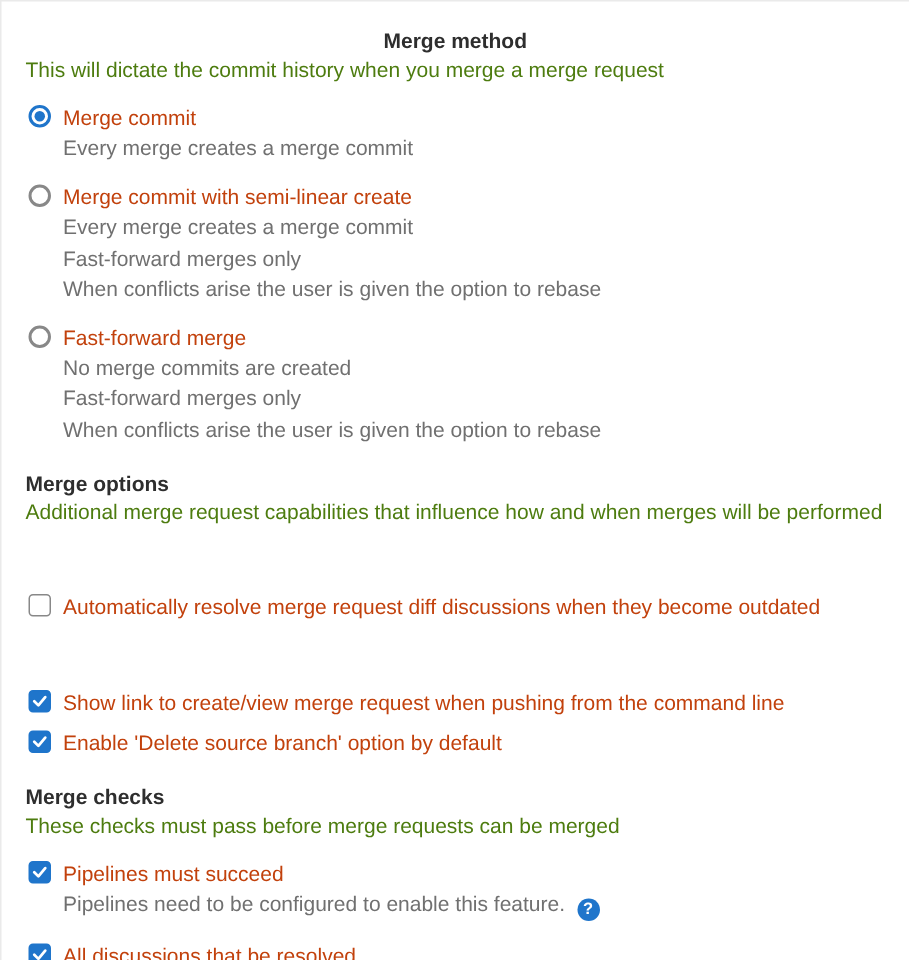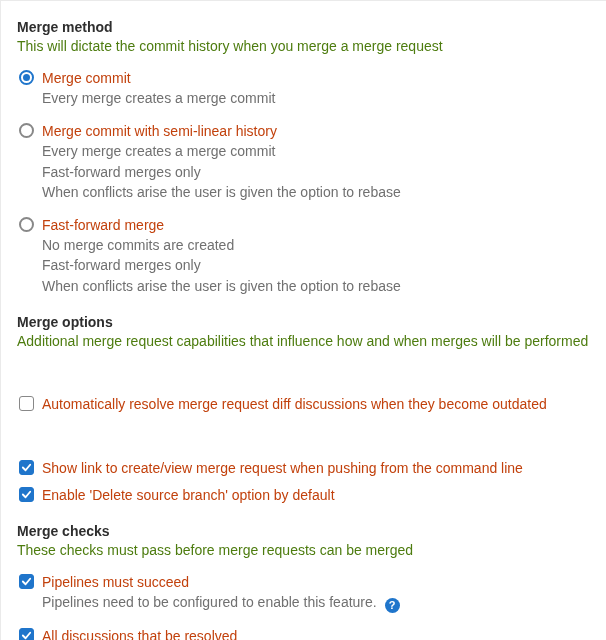--- a/index.html
+++ b/index.html
@@ -13,21 +13,21 @@
       border-left: 1px solid #eaeaea;
       border-top: 1px solid #eaeaea;
     }
     .section-title {
       font-weight: 600;
       color: #2e2e2e;
       margin-top: 18px;
       margin-bottom: 2px;
       font-size: 14px;
     }
-    .section-title.first { margin-top: 6px; }
+    .section-title.first { margin-top: 6px; text-align: center; }
     .section-desc {
       color: #4d7c0f;
       font-size: 14px;
       margin-bottom: 14px;
       line-height: 1.3;
     }
     .option {
       display: flex;
       align-items: flex-start;
       gap: 8px;
@@ -123,21 +123,21 @@
     <div class="opt-label">Merge commit</div>
     <div class="opt-sub">Every merge creates a merge commit</div>
   </div>
 </div>
 
 <div class="option">
   <div class="control-col">
     <span class="radio" role="radio"></span>
   </div>
   <div class="label-col">
-    <div class="opt-label">Merge commit with semi-linear history</div>
+    <div class="opt-label">Merge commit with semi-linear create</div>
     <div class="opt-sub">Every merge creates a merge commit</div>
     <div class="opt-sub">Fast-forward merges only</div>
     <div class="opt-sub">When conflicts arise the user is given the option to rebase</div>
   </div>
 </div>
 
 <div class="option">
   <div class="control-col">
     <span class="radio" role="radio"></span>
   </div>

